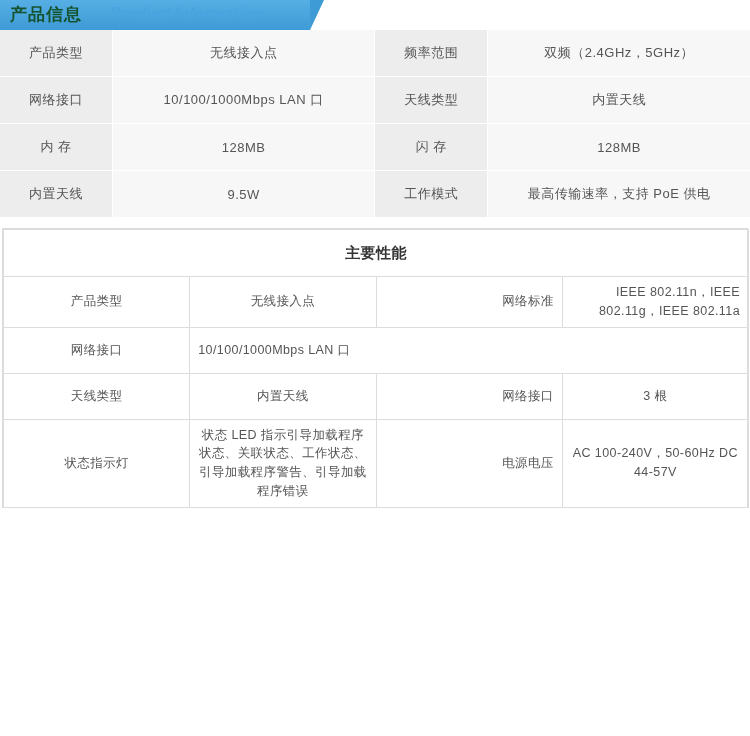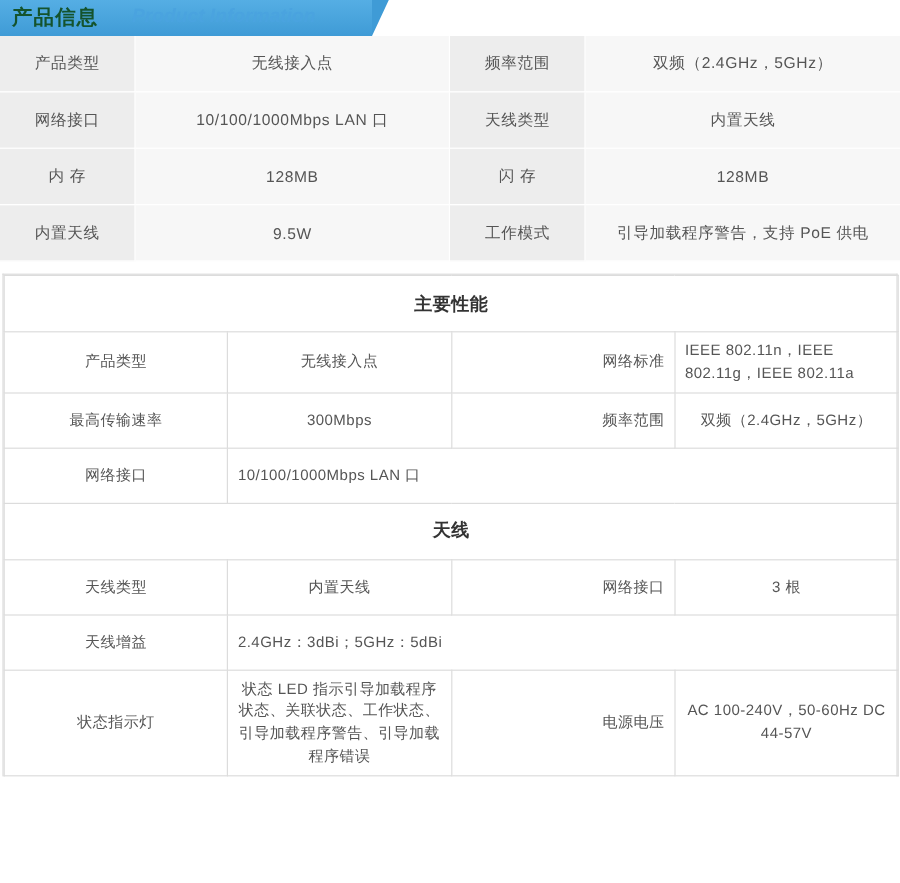--- a/index.html
+++ b/index.html
@@ -141,21 +141,21 @@
   .small-note {
     font-size: 11px;
     color: #777;
     line-height: 1.5;
     text-align: center;
   }
   .two-line {
     line-height: 1.5;
   }
   .lead-left {
-    text-align: left;
+    text-align: right;
     padding-left: 12px;
     line-height: 1.5;
   }
 </style>
 </head>
 <body>
 
 <div class="header">
   <div class="header-bar"></div>
   <div class="header-cn">产品信息</div>
@@ -179,64 +179,51 @@
   <tr>
     <td class="lbl">内 存</td>
     <td class="val">128MB</td>
     <td class="lbl">闪 存</td>
     <td class="val">128MB</td>
   </tr>
   <tr>
     <td class="lbl">内置天线</td>
     <td class="val">9.5W</td>
     <td class="lbl">工作模式</td>
-    <td class="val">引导加载程序警告，支持 PoE 供电</td>
+    <td class="val">最高传输速率，支持 PoE 供电</td>
   </tr>
 </tbody>
   </table>
 
 <div class="gap"></div>
 
 <div class="detail-wrap">
 <table class="detail-table">
 
   <tbody>
         <tr class="section-row">
     <td colspan="4">主要性能</td>
   </tr>
   <tr class="row-h">
     <td class="c-label">产品类型</td>
     <td class="c-val">无线接入点</td>
     <td class="c-label2">网络标准</td>
     <td class="c-val2 lead-left">IEEE 802.11n，IEEE 802.11g，IEEE 802.11a</td>
   </tr>
   <tr class="row-h">
-    <td class="c-label">最高传输速率</td>
-    <td class="c-val">300Mbps</td>
-    <td class="c-label2">频率范围</td>
-    <td class="c-val2">双频（2.4GHz，5GHz）</td>
-  </tr>
-  <tr class="row-h">
     <td class="c-label">网络接口</td>
     <td colspan="3" class="align-left">10/100/1000Mbps LAN 口</td>
   </tr>
 
-  <tr class="section-row">
-    <td colspan="4">天线</td>
-  </tr>
   <tr class="row-h">
     <td class="c-label">天线类型</td>
     <td class="c-val">内置天线</td>
     <td class="c-label2">网络接口</td>
     <td class="c-val2">3 根</td>
   </tr>
-  <tr class="row-h">
-    <td class="c-label">天线增益</td>
-    <td colspan="3" class="align-left">2.4GHz：3dBi；5GHz：5dBi</td>
-  </tr>
 
   <tr class="row-h">
     <td class="c-label">状态指示灯</td>
     <td class="c-val small-note">状态 LED 指示引导加载程序状态、关联状态、工作状态、引导加载程序警告、引导加载程序错误</td>
     <td class="c-label2">电源电压</td>
     <td class="c-val2 two-line">AC 100-240V，50-60Hz DC 44-57V</td>
   </tr>
 
 </tbody>
     </table>

